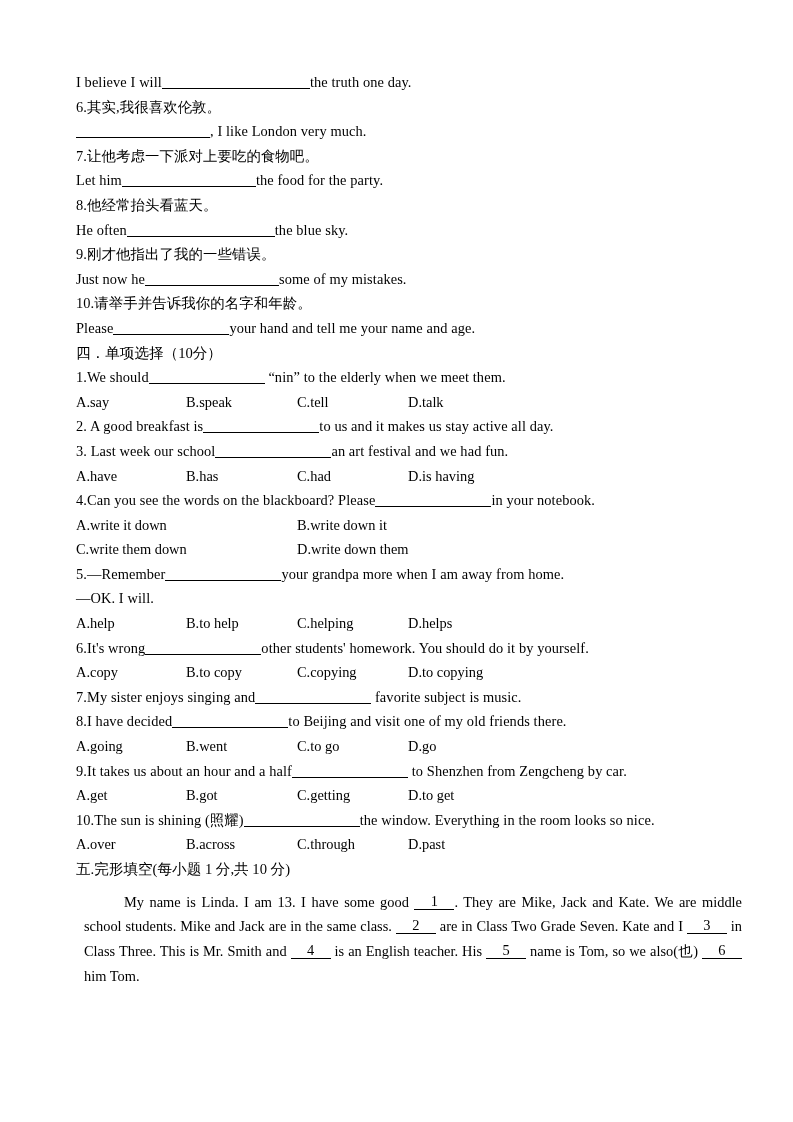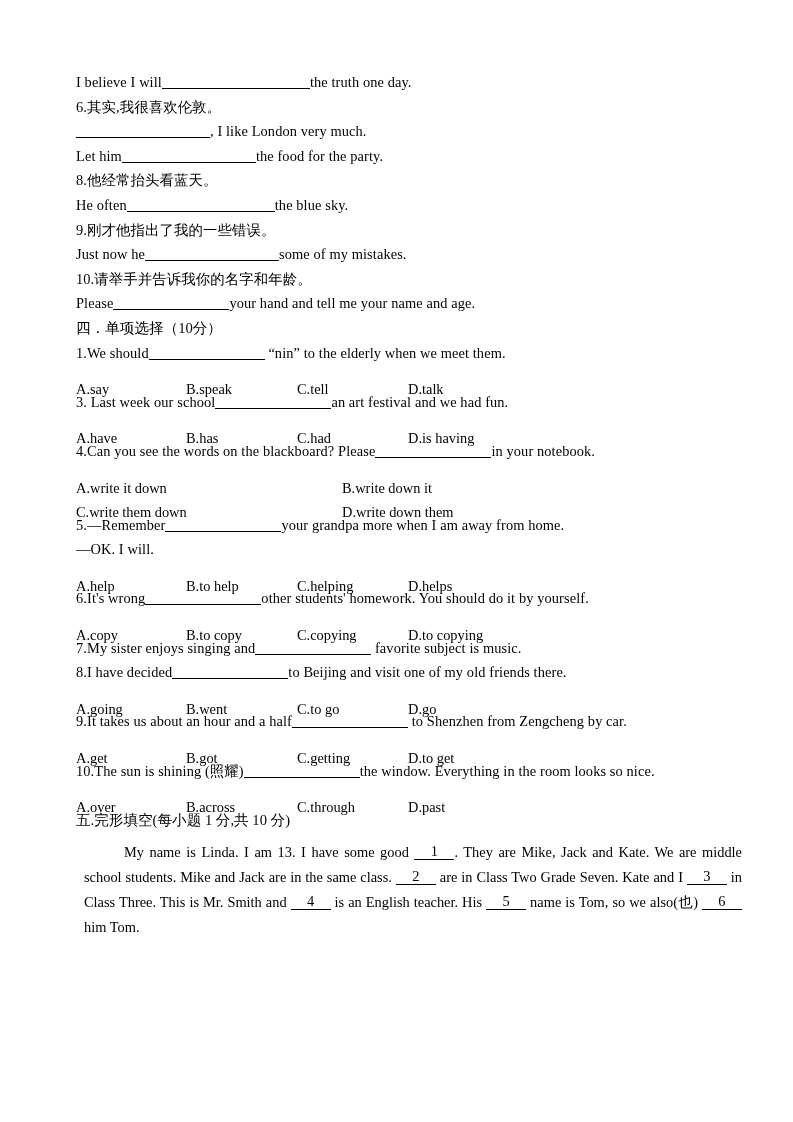--- a/index.html
+++ b/index.html
@@ -60,29 +60,29 @@
   
   .opts {
     font-size: 14.4px;
     line-height: 24.6px;
     white-space: nowrap;
     position: relative;
     height: 24.6px;
   }
   .opts span {
     position: absolute;
-    top: 12px;
+    top: 0;
   }
   .oc0 { left: 0; }
   .oc1 { left: 110px; }
   .oc2 { left: 221px; }
   .oc3 { left: 332px; }
   
   .oc-w0 { left: 0; }
-  .oc-w1 { left: 221px; margin-left: 45px; }
+  .oc-w1 { left: 221px; }
   
   .passage {
     font-size: 14.4px;
     line-height: 24.8px;
     text-align: justify;
     text-justify: inter-word;
     width: 658px;
     margin: 8px;
   }
   .passage .indent { display: inline-block; width: 40px; }
@@ -94,20 +94,21 @@
 
   <div class="line">
     <span>I believe I will</span><span class="blank b-xl"></span><span>the truth one day.</span>
   </div>
 
   <div class="line cn">6.其实,我很喜欢伦敦。</div>
   <div class="line">
     <span class="blank b-lg"></span><span>, I like London very much.</span>
   </div>
 
+  <div class="line cn">7.让他考虑一下派对上要吃的食物吧。</div>
   <div class="line">
     <span>Let him</span><span class="blank b-lg"></span><span>the food for the party.</span>
   </div>
 
   <div class="line cn">8.他经常抬头看蓝天。</div>
   <div class="line">
     <span>He often</span><span class="blank b-xl"></span><span>the blue sky.</span>
   </div>
 
   <div class="line cn">9.刚才他指出了我的一些错误。</div>
@@ -125,20 +126,23 @@
   <div class="line">
     <span>1.We should</span><span class="blank b-md"></span><span> “nin” to the elderly when we meet them.</span>
   </div>
   <div class="opts">
     <span class="oc0">A.say</span>
     <span class="oc1">B.speak</span>
     <span class="oc2">C.tell</span>
     <span class="oc3">D.talk</span>
   </div>
 
+  <div class="line">
+    <span>2. A good breakfast is</span><span class="blank b-md"></span><span>to us and it makes us stay active all day.</span>
+  </div>
 
   <div class="line">
     <span>3. Last week our school</span><span class="blank b-md"></span><span>an art festival and we had fun.</span>
   </div>
   <div class="opts">
     <span class="oc0">A.have</span>
     <span class="oc1">B.has</span>
     <span class="oc2">C.had</span>
     <span class="oc3">D.is having</span>
   </div>

